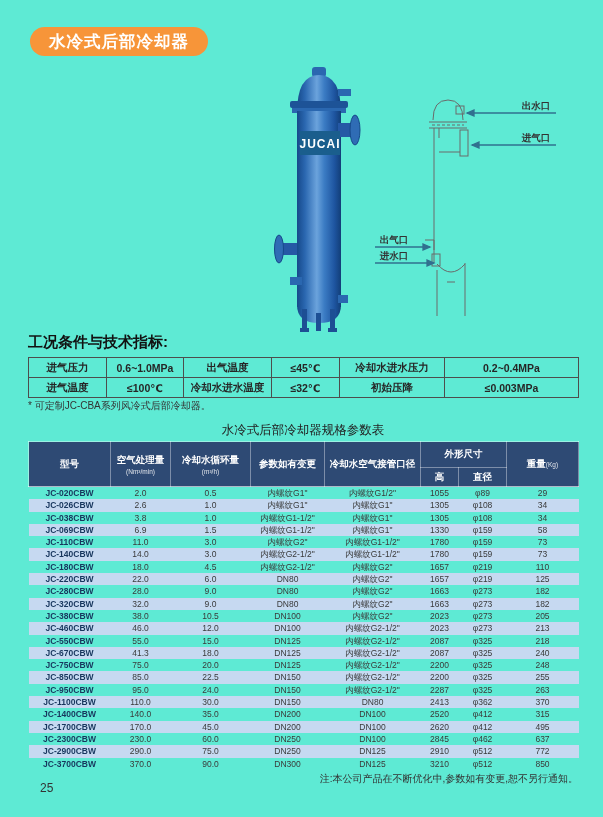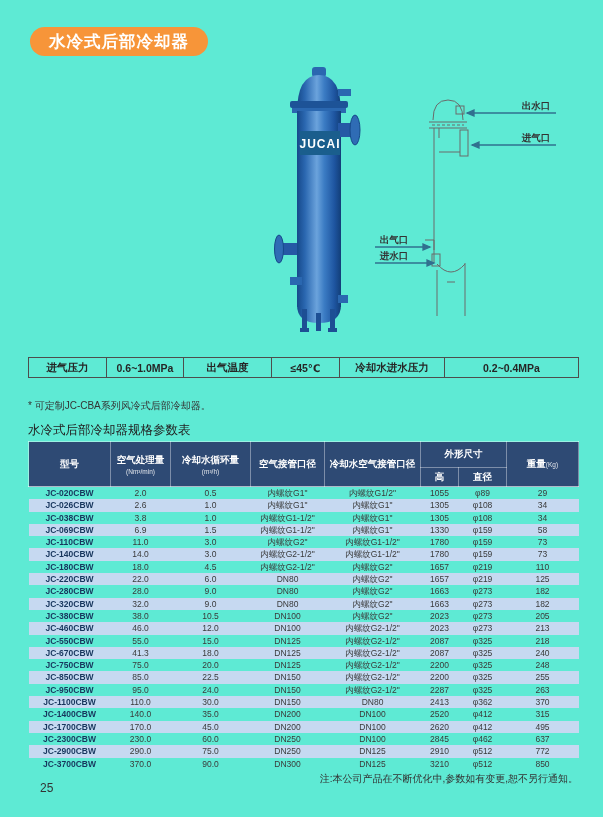--- a/index.html
+++ b/index.html
@@ -25,21 +25,21 @@
   .sec-title{position:absolute;left:28px;top:333px;font-size:15px;font-weight:800;color:#111;}
 
   
   .cond{position:absolute;left:28px;top:357px;width:550px;border-collapse:collapse;
         table-layout:fixed;}
   .cond td{border:1px solid #4d4d4d;height:19px;text-align:center;vertical-align:middle;
            font-size:10.5px;font-weight:700;color:#262626;padding:0;margin-top:28px;}
   .footnote{position:absolute;left:28px;top:399px;font-size:10px;color:#333;font-weight:400;}
 
   
-  .spec-title{position:absolute;left:28px;top:422px;width:550px;text-align:left;
+  .spec-title{position:absolute;left:28px;top:422px;width:550px;text-align:center;
               font-size:12.5px;font-weight:500;color:#222;}
   .spec{position:absolute;left:28px;top:441px;width:550px;border-collapse:collapse;
         table-layout:fixed;}
   .spec thead th{background:#2E4A74;color:#fff;font-weight:700;font-size:9.5px;
                  border:1px solid rgba(255,255,255,.38);padding:0;vertical-align:middle;}
   .spec thead tr.tier1 th{height:25px;}
   .spec thead tr.tier2 th{height:18px;font-size:9.5px;}
   .spec thead th .u{display:block;font-size:6.5px;font-weight:400;opacity:.85;margin-top:1px;}
   .spec thead th .ui{font-size:6.5px;font-weight:400;opacity:.85;}
   .spec tbody td{height:12.3px;line-height:12.3px;padding:0;text-align:center;
@@ -120,38 +120,47 @@
         <path d="M62,169 l-7,-3 v6 z"></path>
       <line x1="7" y1="185" x2="66" y2="185"></line>
         <path d="M66,185 l-7,-3 v6 z"></path>
     </g>
     <text class="dlabel" x="168" y="31" text-anchor="middle">出水口</text>
     <text class="dlabel" x="168" y="63" text-anchor="middle">进气口</text>
     <text class="dlabel" x="26" y="165" text-anchor="middle">出气口</text>
     <text class="dlabel" x="26" y="181" text-anchor="middle">进水口</text>
   </svg>
 
+  <div class="sec-title">工况条件与技术指标:</div>
 
   <table class="cond">
     <colgroup>
       <col style="width:78px">
         <col style="width:77px">
         <col style="width:88px">
       <col style="width:68px">
         <col style="width:105px">
         <col style="width:134px">
     </colgroup>
     <tbody>
         <tr>
           <td>进气压力</td>
           <td>0.6~1.0MPa</td>
           <td>出气温度</td>
           <td>≤45℃</td>
           <td>冷却水进水压力</td>
           <td>0.2~0.4MPa</td>
+        </tr>
+        <tr>
+          <td>进气温度</td>
+          <td>≤100℃</td>
+          <td>冷却水进水温度</td>
+          <td>≤32℃</td>
+          <td>初始压降</td>
+          <td>≤0.003MPa</td>
         </tr>
       </tbody>
   </table>
 
   <div class="footnote">* 可定制JC-CBA系列风冷式后部冷却器。</div>
 
   <div class="spec-title">水冷式后部冷却器规格参数表</div>
 
   <table class="spec">
     <colgroup>
@@ -162,21 +171,21 @@
       <col style="width:96px">
         <col style="width:38px">
         <col style="width:48px">
         <col style="width:72px">
     </colgroup>
     <thead>
       <tr class="tier1">
         <th rowspan="2"><span>型号</span></th>
         <th rowspan="2"><span>空气处理量</span><span class="u">(Nm³/min)</span></th>
         <th rowspan="2"><span>冷却水循环量</span><span class="u">(m³/h)</span></th>
-        <th rowspan="2"><span>空气接管口径</span></th>
+        <th rowspan="2"><span>参数如有变更</span></th>
         <th rowspan="2"><span>冷却水空气接管口径</span></th>
         <th colspan="2"><span>外形尺寸</span></th>
         <th rowspan="2"><span>重量</span><span class="ui">(Kg)</span></th>
       </tr>
       <tr class="tier2">
         <th><span>高</span></th>
         <th><span>直径</span></th>
       </tr>
     </thead>
     <tbody>

